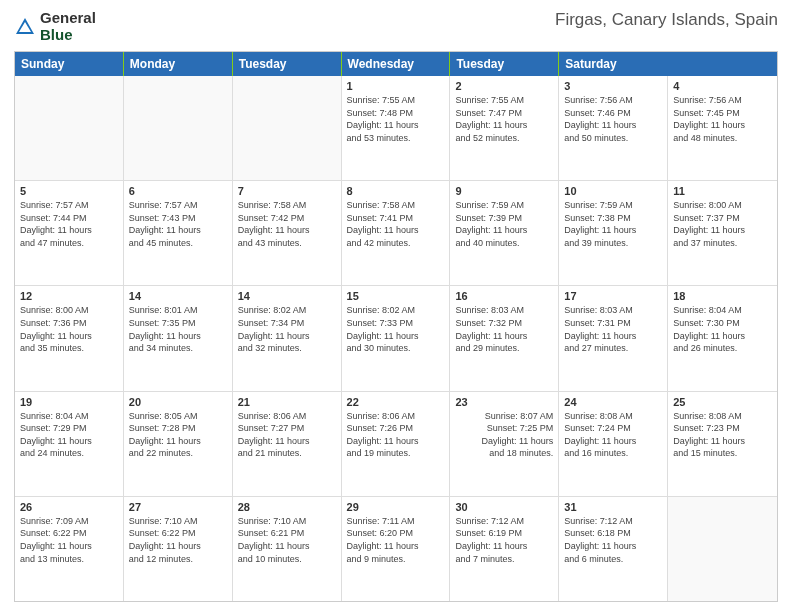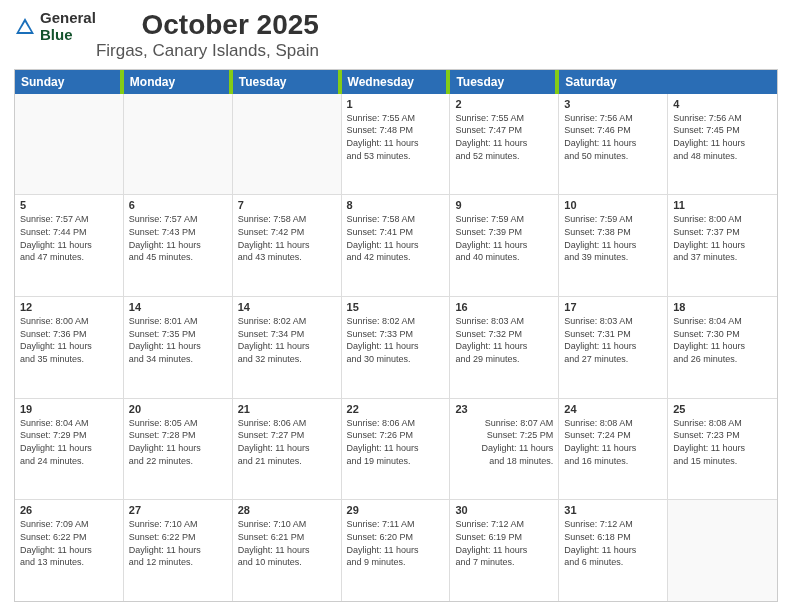--- a/index.html
+++ b/index.html
@@ -12,20 +12,21 @@
     }
     .page {
       width: 792px;
       height: 612px;
       padding: 10px 14px;
       display: flex;
       flex-direction: column;
     }
     .header {
       display: flex;
+      justify-content: space-between;
       align-items: flex-start;
       margin-bottom: 8px;
     }
     .logo {
       display: flex;
       align-items: center;
       gap: 4px;
     }
     .logo-text {
       font-size: 15px;
@@ -61,21 +62,21 @@
       display: grid;
       grid-template-columns: repeat(7, 1fr);
       background: #2a6db5;
     }
     .cal-header-cell {
       color: #fff;
       font-size: 12px;
       font-weight: bold;
       padding: 5px 6px;
       text-align: left;
-      border-right: 4px solid #84cc16;
+      border-right: 1px solid #84cc16;
     }
     .cal-header-cell:last-child { border-right: none; }
     .cal-body {
       flex: 1;
       display: flex;
       flex-direction: column;
     }
     .cal-row {
       display: grid;
       grid-template-columns: repeat(7, 1fr);
@@ -115,21 +116,20 @@
       <svg class="logo-icon" viewBox="0 0 22 22">
         <polygon points="11,2 20,18 2,18" fill="#1a6fba"></polygon>
         <polygon points="11,6 17,16 5,16" fill="#fff"></polygon>
       </svg>
       <div class="logo-text">
         <span class="logo-general">General</span><br>
         <span class="logo-blue">Blue</span>
       </div>
     </div>
     <div class="title-block">
-      <div class="month-title">October 2025</div>
       <div class="location">Firgas, Canary Islands, Spain</div>
     </div>
   </div>
 
   <div class="calendar">
     <div class="cal-header" id="cal-header">
         <div class="cal-header-cell">Sunday</div>
         <div class="cal-header-cell">Monday</div>
         <div class="cal-header-cell">Tuesday</div>
         <div class="cal-header-cell">Wednesday</div>

